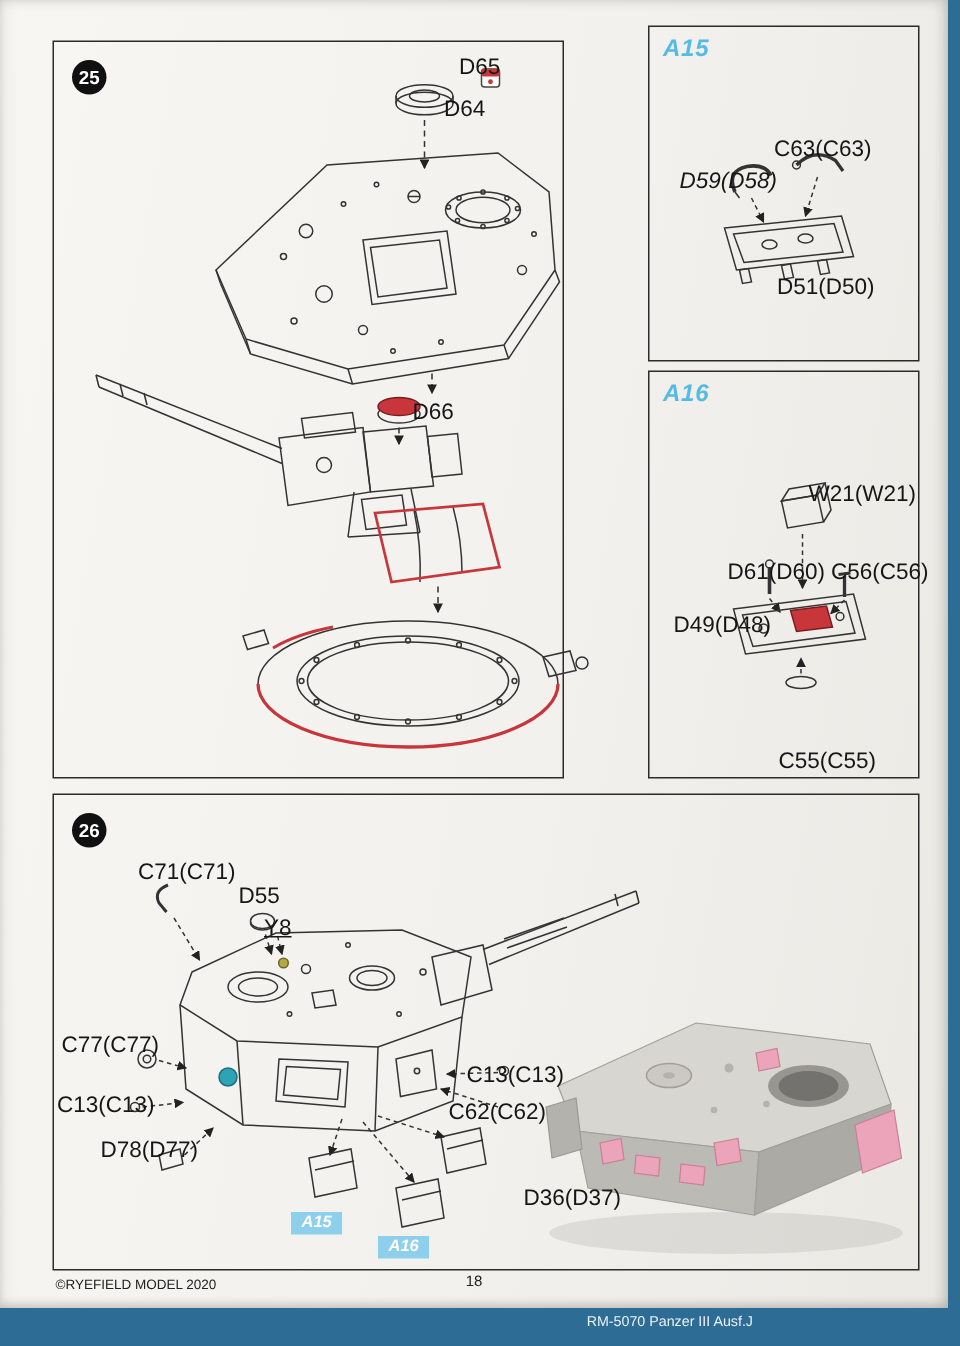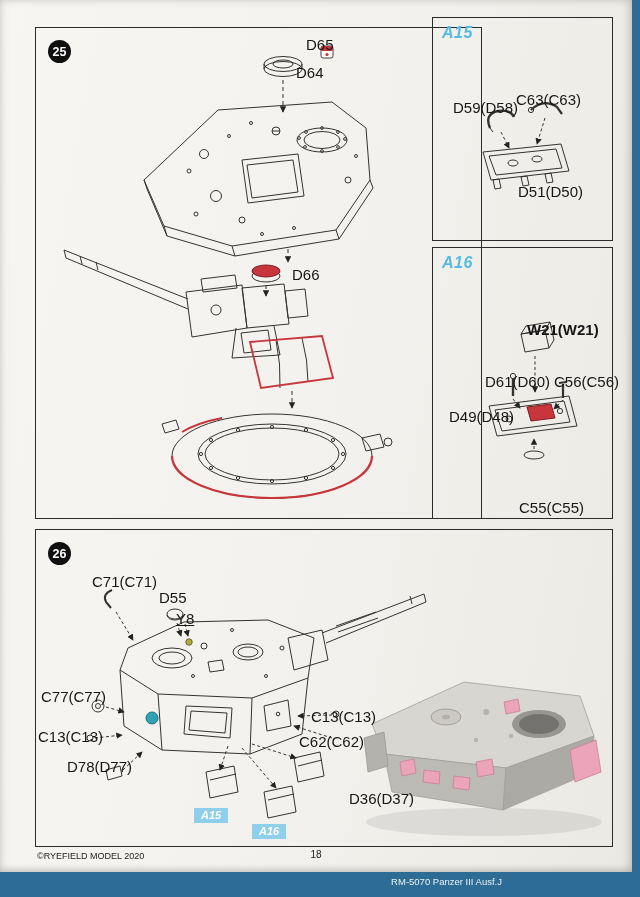--- a/index.html
+++ b/index.html
@@ -36,21 +36,21 @@
   .footer-product {
     position:absolute; left:0; width:516px; text-align:right; padding-right:14px; top:876px;
     font-size:9.5px; color:#eaf2f7; z-index:9;
   }
 </style>
 </head>
 <body>
 
 <div class="paper">
 
-  <div class="box" style="left:35px; top:27px; width:447px; height:492px;">
+  <div class="box" style="left:35px; top:27px; width:341px; height:492px;">
     <div class="step-circle" style="left:12px; top:12px;">25</div>
 
     <svg class="diagram" width="389" height="490" viewBox="0 0 389 490">
       <defs>
         <marker id="ar25" viewBox="0 0 8 8" refX="7" refY="4" markerWidth="6.5" markerHeight="6.5" orient="auto">
             <path d="M0,0 L8,4 L0,8 z" fill="#222"></path>
           </marker>
       </defs>
       <g fill="none" stroke="#333" stroke-width="1">
         <ellipse cx="247" cy="41" rx="19" ry="7.5"></ellipse>
@@ -141,21 +141,21 @@
       <path d="M146,404 A100,42 0 0 1 186,390" fill="none" stroke="#c8353a" stroke-width="2"></path>
     </svg>
 
     <div class="lbl" style="left:270px; top:8px;">D65</div>
     <svg class="abs" width="14" height="14" viewBox="0 0 14 14" style="left:284px; top:17px;">
       <rect x="1" y="1" width="12" height="12" rx="2" fill="#ffffff" stroke="#444"></rect>
       <rect x="1" y="1" width="12" height="5" rx="1.5" fill="#c8353a"></rect>
       <circle cx="7" cy="9.5" r="1.6" fill="#c8353a"></circle>
     </svg>
     <div class="lbl" style="left:260px; top:36px;">D64</div>
-    <div class="lbl" style="left:256px; top:238px;text-align:right;">D66</div>
+    <div class="lbl" style="left:239px; top:238px;text-align:right;">D66</div>
   </div>
 
   <div class="box" style="left:432px; top:17px; width:181px; height:224px;">
     <div class="boxtitle">A15</div>
     <svg class="diagram" width="179" height="222" viewBox="0 0 179 222">
       <defs>
         <marker id="arA15" viewBox="0 0 8 8" refX="7" refY="4" markerWidth="6.5" markerHeight="6.5" orient="auto">
             <path d="M0,0 L8,4 L0,8 z" fill="#222"></path>
           </marker>
       </defs>
@@ -169,21 +169,21 @@
         <polygon points="50,134 128,126 136,153 58,162"></polygon>
         <polygon points="56,138 123,131 129,150 63,157"></polygon>
         <ellipse cx="80" cy="145" rx="5" ry="3"></ellipse>
         <ellipse cx="104" cy="141" rx="5" ry="3"></ellipse>
         <polygon points="60,162 66,161 68,170 62,171"></polygon>
         <polygon points="88,159 94,158 96,167 90,168"></polygon>
         <polygon points="112,156 118,155 120,164 114,165"></polygon>
       </g>
     </svg>
     <div class="lbl" style="left:83px; top:73px;">C63(C63)</div>
-    <div class="lbl" style="left:20px; top:81px;">D59(D58)</div>
+    <div class="lbl" style="left:20px; top:94px;font-style:italic;">D59(D58)</div>
     <div class="lbl" style="left:85px; top:165px;">D51(D50)</div>
   </div>
 
   <div class="box" style="left:432px; top:247px; width:181px; height:272px;">
     <div class="boxtitle">A16</div>
     <svg class="diagram" width="179" height="270" viewBox="0 0 179 270">
       <defs>
         <marker id="arA16" viewBox="0 0 8 8" refX="7" refY="4" markerWidth="6.5" markerHeight="6.5" orient="auto">
             <path d="M0,0 L8,4 L0,8 z" fill="#222"></path>
           </marker>
@@ -201,21 +201,21 @@
         <line x1="130" y1="152" x2="121" y2="161" stroke-dasharray="3 2.5" marker-end="url(#arA16)"></line>
         <polygon points="56,158 136,148 144,178 64,188"></polygon>
         <polygon points="62,162 131,153 137,174 69,183"></polygon>
         <circle cx="76" cy="171" r="3"></circle>
         <circle cx="127" cy="163" r="2.6"></circle>
         <ellipse cx="101" cy="207" rx="10" ry="4"></ellipse>
         <line x1="101" y1="201" x2="101" y2="191" stroke-dasharray="3 2.5" marker-end="url(#arA16)"></line>
       </g>
       <polygon points="94,159 118,156 122,170 98,173" fill="#c8353a" stroke="#7a1d20"></polygon>
     </svg>
-    <div class="lbl" style="left:94px; top:73px;font-weight:bold;">W21(W21)</div>
+    <div class="lbl" style="left:106px; top:73px;">W21(W21)</div>
     <div class="lbl" style="left:20px; top:125px;margin-left:32px;">D61(D60)</div>
     <div class="lbl" style="left:121px; top:125px;text-align:center;">C56(C56)</div>
     <div class="lbl" style="left:16px; top:160px;">D49(D48)</div>
     <div class="lbl" style="left:86px; top:213px;margin-top:38px;">C55(C55)</div>
   </div>
 
   <div class="box" style="left:35px; top:529px; width:578px; height:318px;">
     <div class="step-circle" style="left:12px; top:12px;">26</div>
 
     <svg class="diagram" width="576" height="316" viewBox="0 0 576 316">

